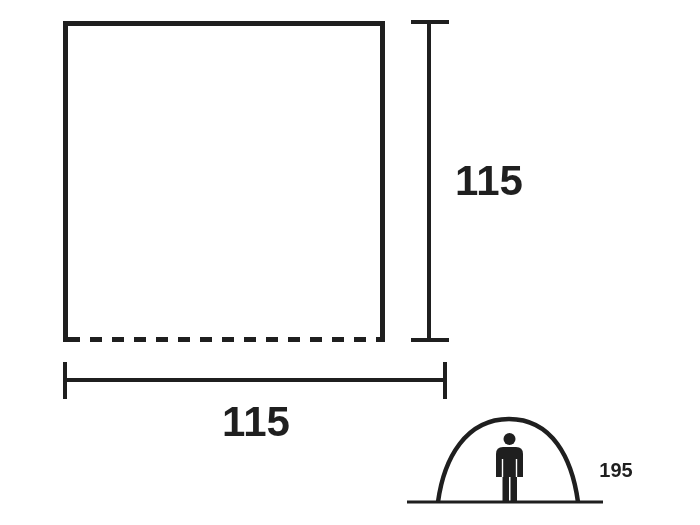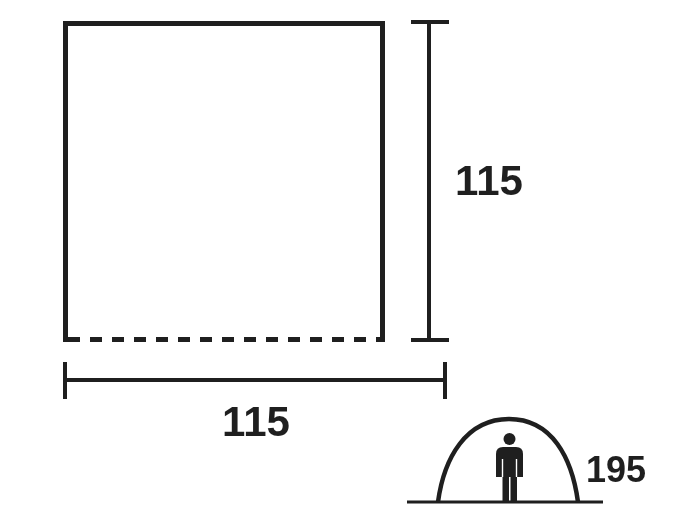--- a/index.html
+++ b/index.html
@@ -100,21 +100,21 @@
     font-size: 42px;
     line-height: 1;
     letter-spacing: 0px;
     white-space: nowrap;
   }
   .dim-label.height { left: 489px; top: 181px; }
   .dim-label.width  { left: 256px; top: 422px; }
   .dim-label.person {
     left: 616px;
     top: 470px;
-    font-size: 36px;
+    font-size: 20px;
   }
   
   .tent-icon-wrap {
     position: absolute;
     left: 400px;
     top: 408px;
     width: 210px;
     height: 100px;
   }
 </style>

